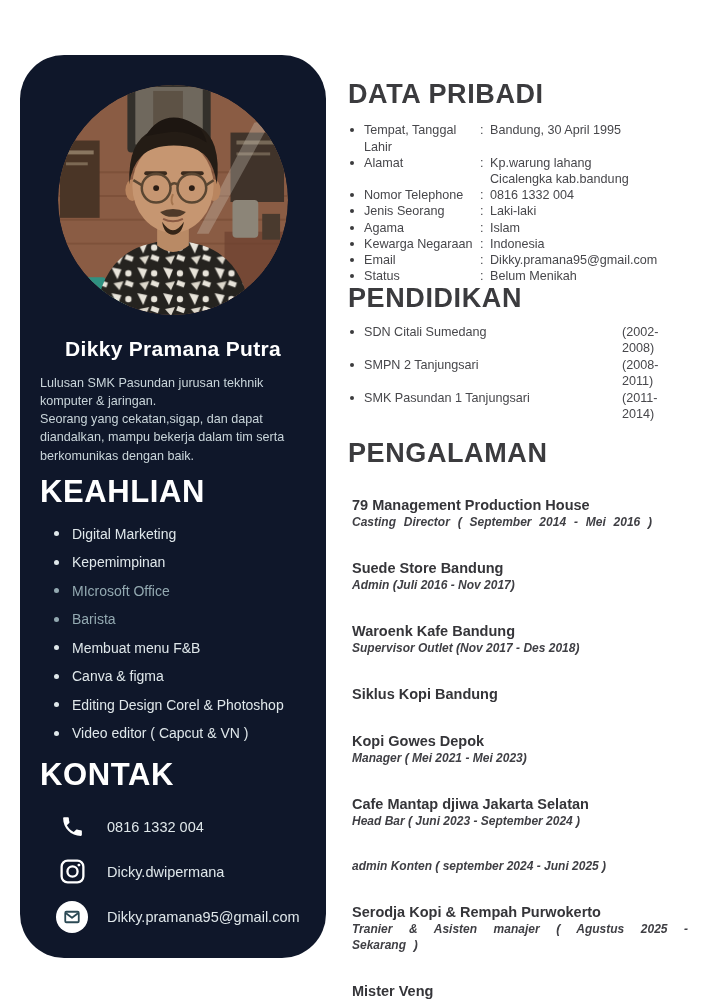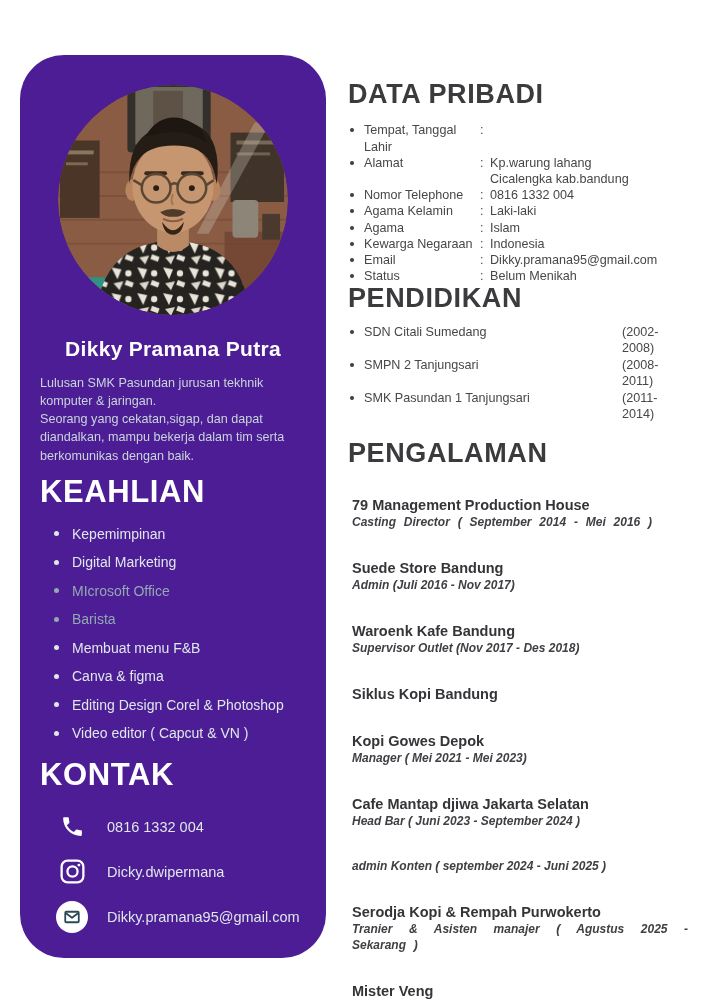--- a/index.html
+++ b/index.html
@@ -2,21 +2,21 @@
 <html><head>
 <meta charset="utf-8">
 <style>
   html,body{margin:0;padding:0;background:#ffffff;}
   body{width:706px;height:1000px;font-family:"Liberation Sans",sans-serif;}
   .page{position:relative;width:706px;height:1000px;background:#ffffff;overflow:hidden;}
 
   
   .sidebar{
     position:absolute;left:20px;top:55px;width:306px;height:903px;
-    background:#4c1d95;border-radius:44px;box-sizing:border-box;
+    background:#0f172a;border-radius:44px;box-sizing:border-box;
     padding:30px 20px 0 20px;
   }
   .photo{width:230px;height:230px;border-radius:50%;margin:0 auto;overflow:hidden;display:block;}
   .name{color:#ffffff;font-size:21px;font-weight:700;text-align:center;margin:22px 0 0 0;letter-spacing:.3px;}
   .bio{color:#c9d5da;font-size:12.6px;line-height:1.44;margin:13px 0 0 0;white-space:pre-line;}
   .side-h{color:#ffffff;font-size:31px;font-weight:800;letter-spacing:.6px;margin:10px 0 0 0;line-height:1.1;}
   .skills{list-style:none;margin:11px 0 0 0;padding:0 0 0 14px;}
   .skills li{display:flex;align-items:center;gap:13px;height:28.5px;font-size:14px;color:#dfe7ea;}
   .skills li.muted{color:#93a9b1;}
   .dot{width:5px;height:5px;border-radius:50%;background:#dfe7ea;flex:none;}
@@ -123,25 +123,25 @@
     <h1 class="name">Dikky Pramana Putra</h1>
 
     <p class="bio">Lulusan SMK Pasundan jurusan tekhnik komputer &amp; jaringan.
 Seorang yang cekatan,sigap, dan dapat diandalkan, mampu bekerja dalam tim serta berkomunikas dengan baik.</p>
 
     <h2 class="side-h">KEAHLIAN</h2>
 
     <ul class="skills">
       <li>
           <span class="dot"></span>
+          <span>Digital Marketing</span>
+        </li>
+      <li>
+          <span class="dot"></span>
           <span>Kepemimpinan</span>
-        </li>
-      <li>
-          <span class="dot"></span>
-          <span>Digital Marketing</span>
         </li>
       <li class="muted">
           <span class="dot"></span>
           <span>MIcrosoft Office</span>
         </li>
       <li class="muted">
           <span class="dot"></span>
           <span>Barista</span>
         </li>
       <li>
@@ -199,37 +199,38 @@
 
   <main class="main">
 
     <h2 class="main-h">DATA PRIBADI</h2>
 
     <div class="prows">
       <div class="prow">
           <span class="bullet"></span>
           <span class="lbl">Tempat, Tanggal Lahir</span>
           <span class="sep">:</span>
+          <span class="val">Bandung, 30 April 1995</span>
         </div>
       <div class="prow">
           <span class="bullet"></span>
           <span class="lbl">Alamat</span>
           <span class="sep">:</span>
           <span class="val">Kp.warung lahang
 Cicalengka kab.bandung</span>
         </div>
       <div class="prow">
           <span class="bullet"></span>
           <span class="lbl">Nomor Telephone</span>
           <span class="sep">:</span>
           <span class="val">0816 1332 004</span>
         </div>
       <div class="prow">
           <span class="bullet"></span>
-          <span class="lbl">Agama Kelamin</span>
+          <span class="lbl">Jenis Seorang</span>
           <span class="sep">:</span>
           <span class="val">Laki-laki</span>
         </div>
       <div class="prow">
           <span class="bullet"></span>
           <span class="lbl">Agama</span>
           <span class="sep">:</span>
           <span class="val">Islam</span>
         </div>
       <div class="prow">

